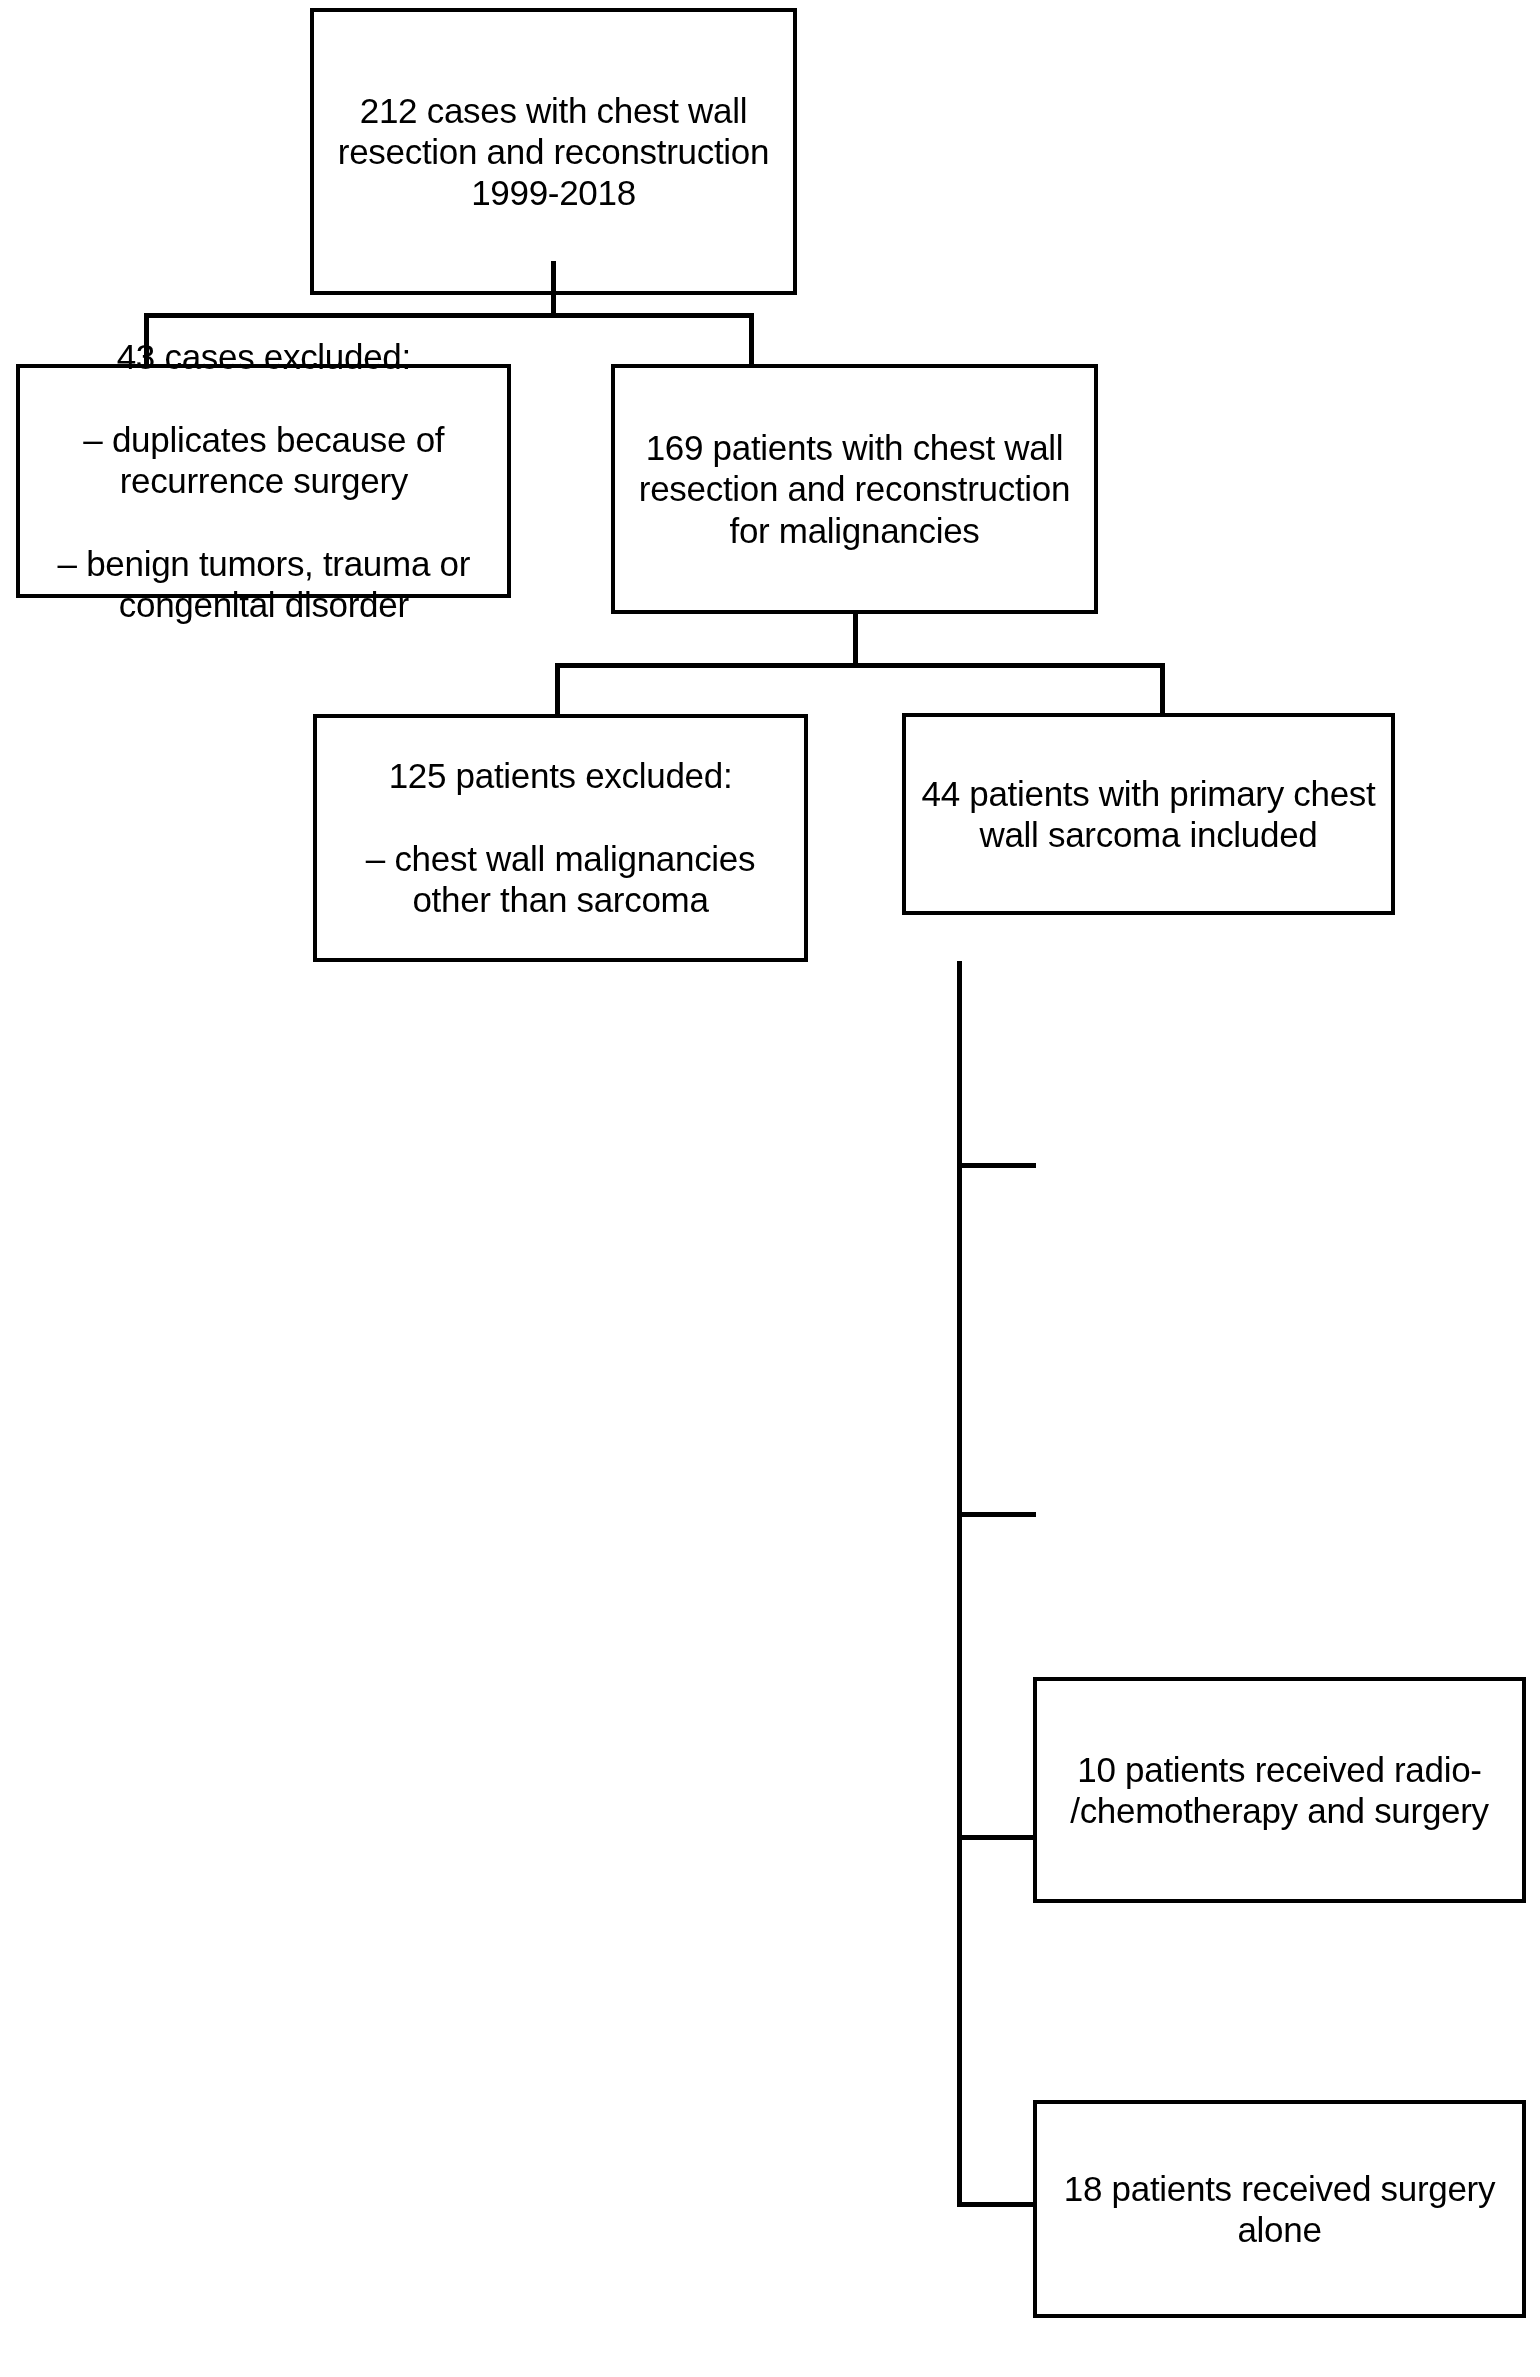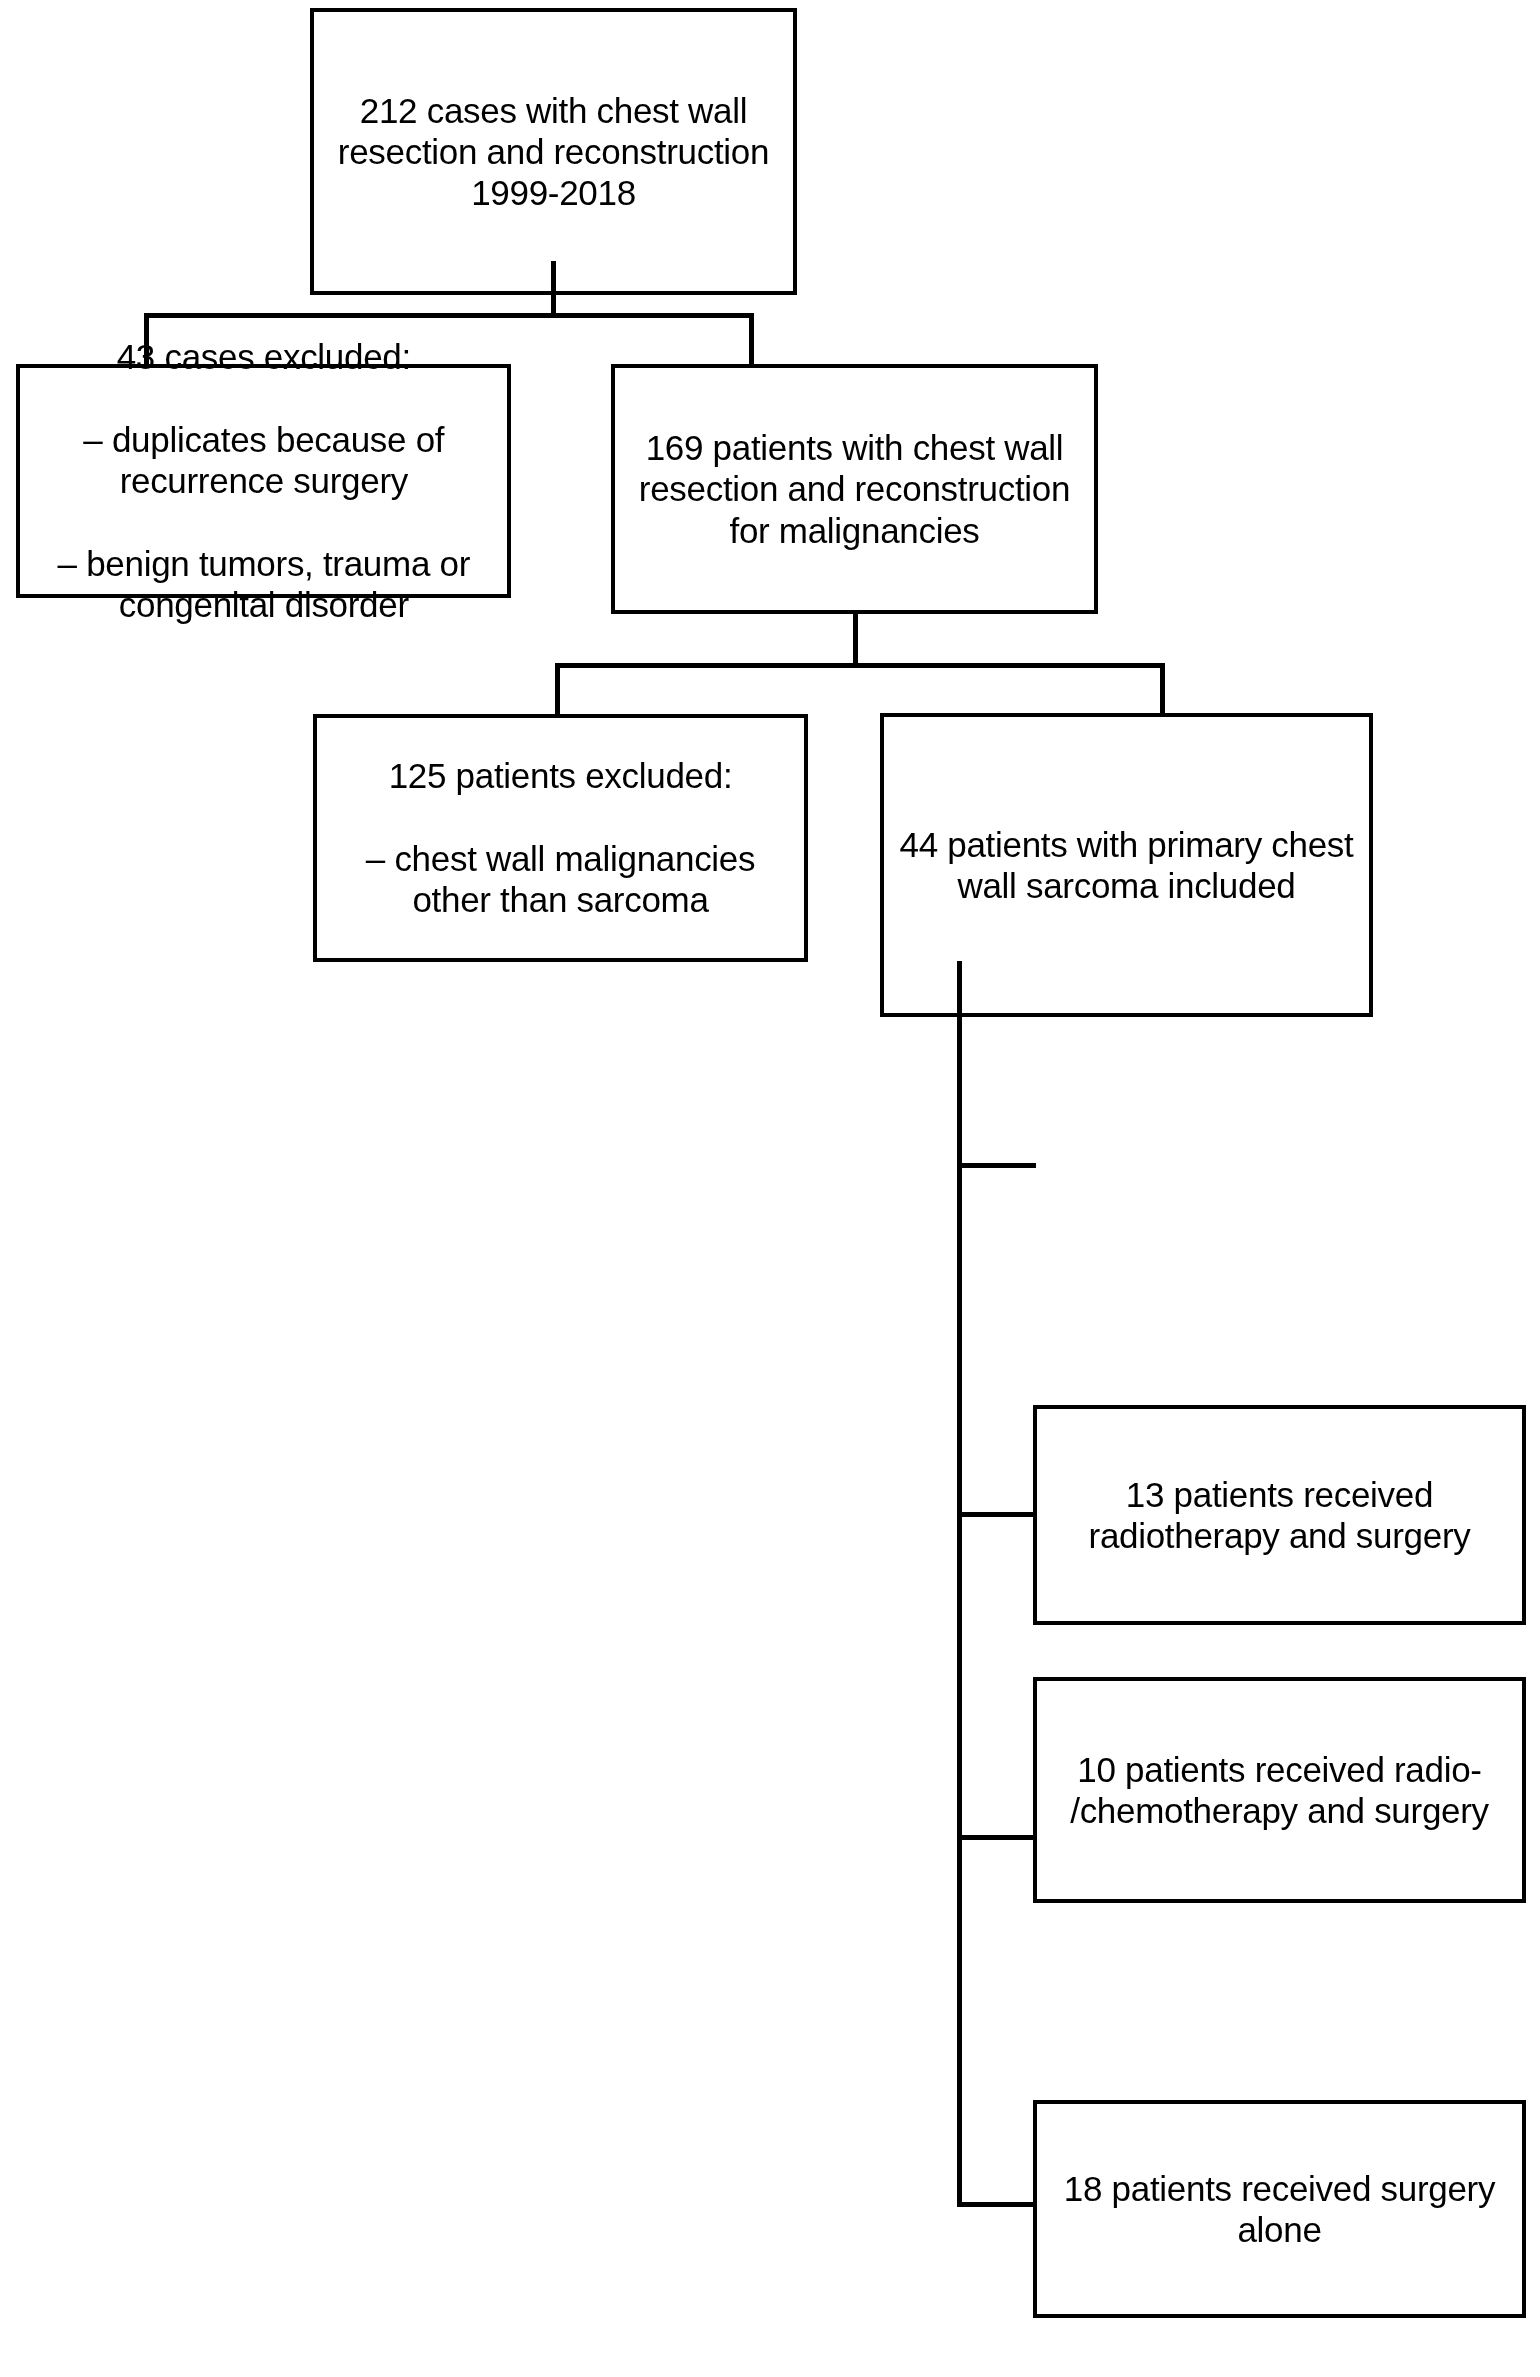--- a/index.html
+++ b/index.html
@@ -80,37 +80,33 @@
   <div class="conn vline" style="left:555px; top:663px; height:54px;"></div>
   <div class="conn vline" style="left:1160px; top:663px; height:54px;"></div>
 
   <div class="node" style="left:313px; top:714px; width:495px; height:248px;">
     <div class="txt">125 patients excluded:
 
 – chest wall malignancies
 other than sarcoma</div>
   </div>
 
-  <div class="node overflow" style="left:880px; top:713px; width:493px; height:304px;">
+  <div class="node overflow" style="left:902px; top:713px; width:493px; height:202px;">
     <div class="txt">44 patients with primary chest
 wall sarcoma included</div>
   </div>
 
   <div class="conn vline" style="left:957px; top:961px; height:1246px;"></div>
 
   <div class="conn hline" style="left:957px; top:1163px; width:79px;"></div>
   <div class="conn hline" style="left:957px; top:1512px; width:79px;"></div>
   <div class="conn hline" style="left:957px; top:1835px; width:79px;"></div>
   <div class="conn hline" style="left:957px; top:2202px; width:79px;"></div>
 
 
-  <div class="node" style="left:1033px; top:1405px; width:493px; height:220px;">
-    <div class="txt">13 patients received
-radiotherapy and surgery</div>
-  </div>
 
   <div class="node" style="left:1033px; top:1677px; width:493px; height:226px;">
     <div class="txt">10 patients received radio-
 /chemotherapy and surgery</div>
   </div>
 
   <div class="node" style="left:1033px; top:2100px; width:493px; height:218px;">
     <div class="txt">18 patients received surgery
 alone</div>
   </div>

